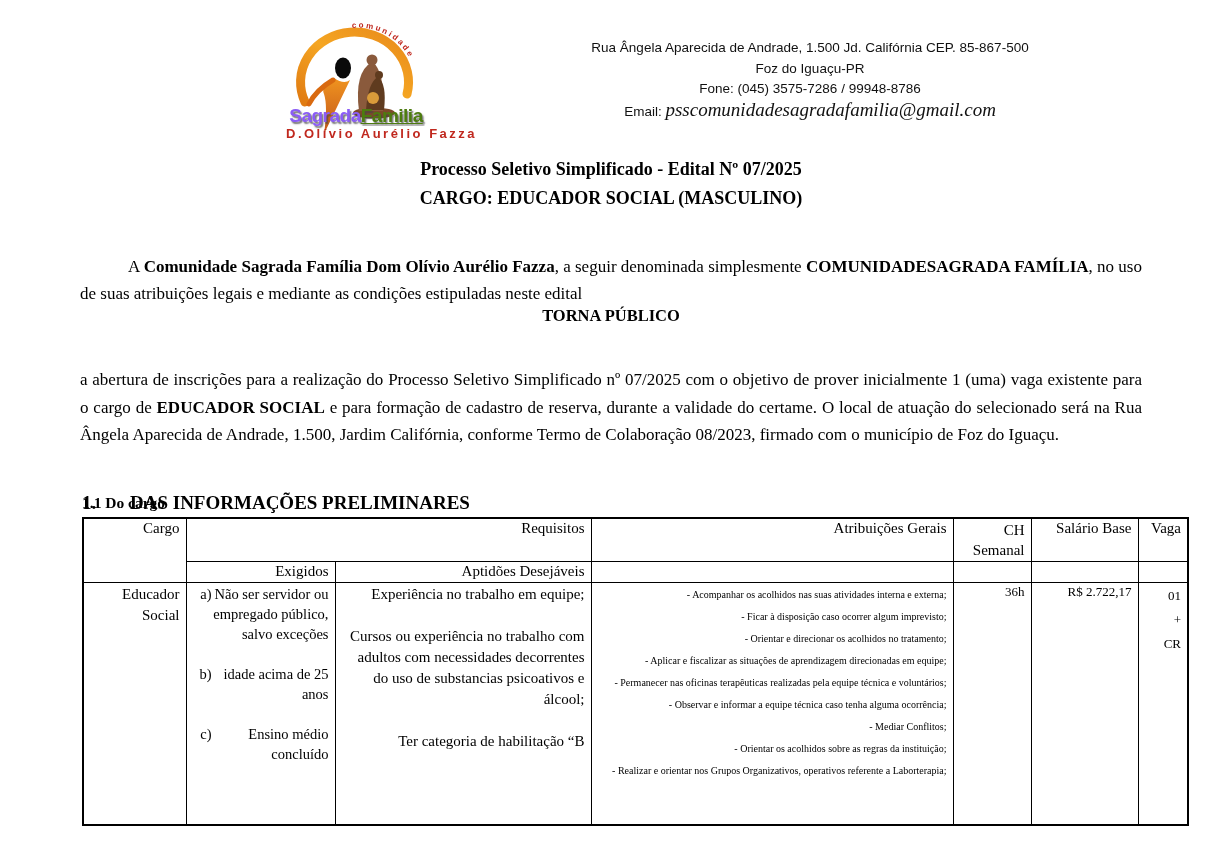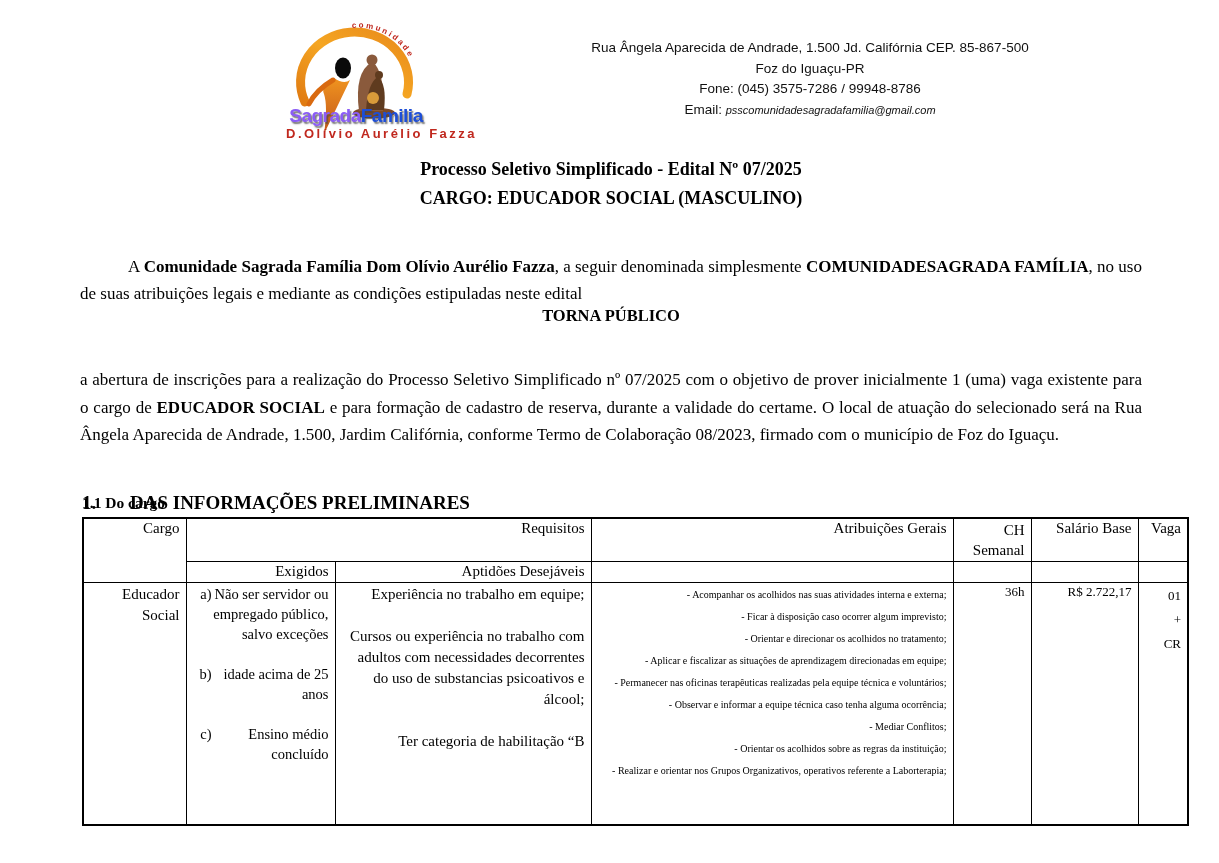--- a/index.html
+++ b/index.html
@@ -9,29 +9,29 @@
   }
 
   
   .logo { position:absolute; left:286px; top:22px; width:140px; height:124px; }
   .logo svg { position:absolute; left:0; top:0; }
   .brand { position:absolute; left:0; top:84px; width:100%; text-align:center;
     font-family:"Liberation Sans", sans-serif; font-weight:bold; font-size:19px;
     letter-spacing:-0.5px; line-height:1; white-space:nowrap;
     text-shadow:1.5px 1.5px 1.5px rgba(70,70,70,0.75); }
   .brand-sagrada { color:#8b5cf6; }
-  .brand-familia { color:#1d4ed8; }
+  .brand-familia { color:#4d7c0f;text-decoration:underline; }
   .brand-sub { position:absolute; left:0; top:104px; width:100%; text-align:center;
     font-family:"Liberation Sans", sans-serif; font-weight:bold; font-size:13px;
     letter-spacing:2.5px; color:#c0281e; white-space:nowrap; }
 
   
   .contact { position:absolute; left:470px; top:38px; width:680px; text-align:center;
     font-family:"Liberation Sans", sans-serif; font-size:13.5px; line-height:20.5px; color:#111; }
-  .email-addr { font-family:Liberation Sans, sans-serif; font-style:italic; font-size:11px; }
+  .email-addr { font-family:Liberation Serif, serif; font-style:italic; font-size:19px; }
 
   
   .doc-title { position:absolute; top:155px; left:80px; width:1062px; text-align:center;
     font-weight:bold; font-size:18px; line-height:29px; }
   .para1 { position:absolute; top:236px; left:80px; width:1062px; font-size:17px;
     line-height:27px; text-align:justify; text-indent:48px; }
   .torna { position:absolute; top:306px; left:80px; width:1062px; text-align:center;
     font-weight:bold; font-size:16.5px; }
   .para2 { position:absolute; top:349px; left:80px; width:1062px; font-size:17px;
     line-height:27.5px; text-align:justify; }

